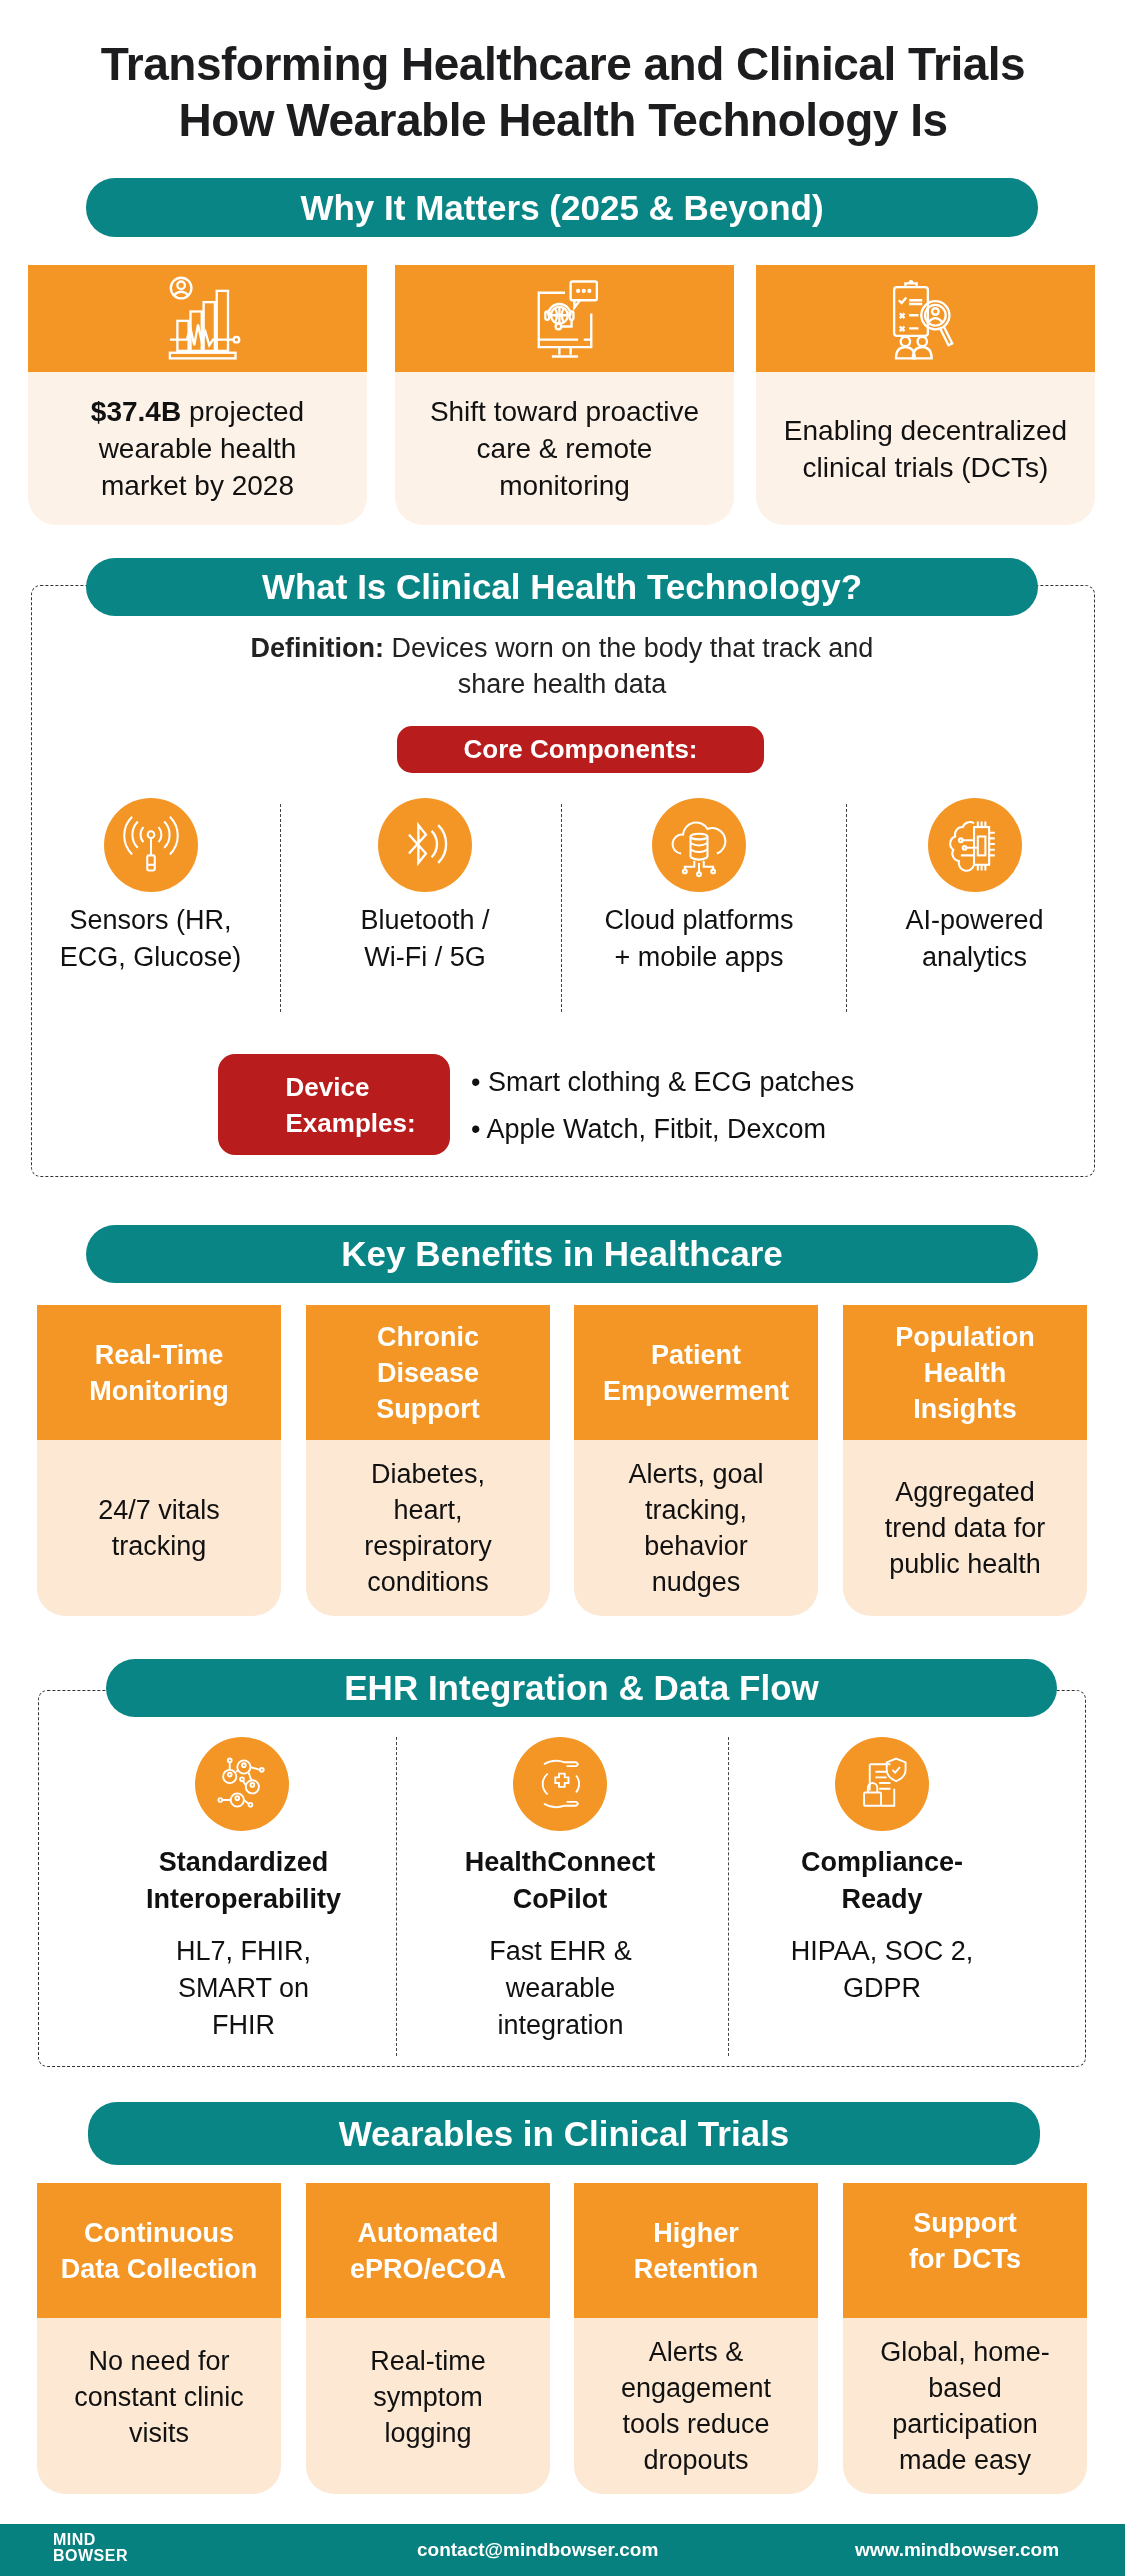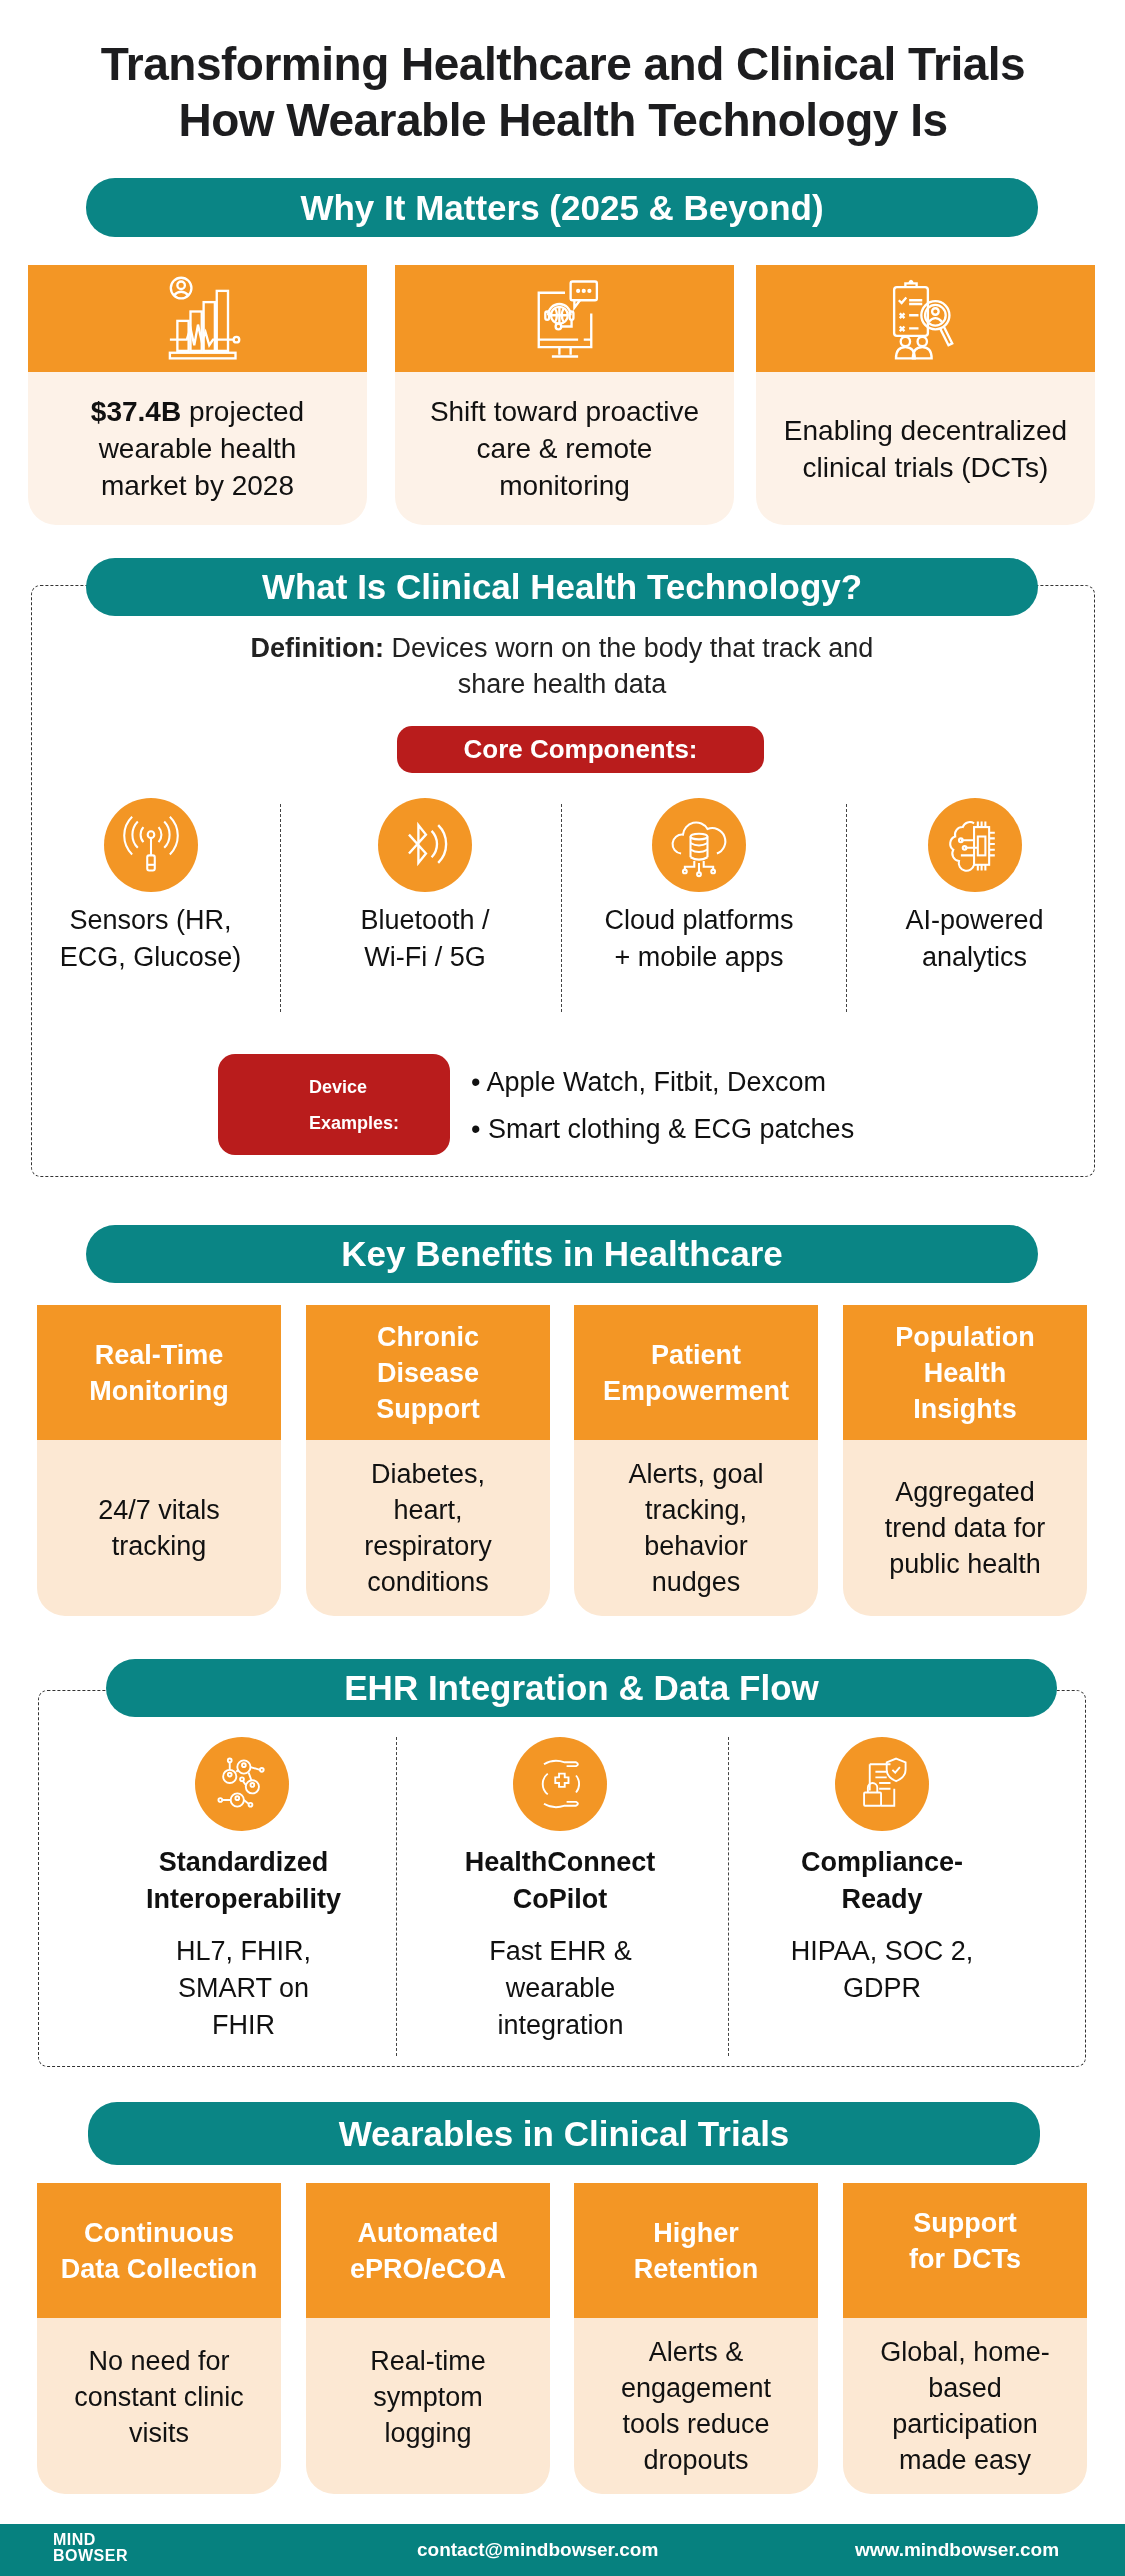--- a/index.html
+++ b/index.html
@@ -165,26 +165,26 @@
       <circle cx="20" cy="30" r="2"></circle>
       <circle cx="24" cy="38" r="2"></circle>
   </svg>
 </div>
 
 <div class="abs comp-label" style="left:57px; top:902px; width:187px;">Sensors (HR, ECG, Glucose)</div>
 <div class="abs comp-label" style="left:350px; top:902px; width:150px;">Bluetooth / Wi-Fi / 5G</div>
 <div class="abs comp-label" style="left:596px; top:902px; width:206px;">Cloud platforms + mobile apps</div>
 <div class="abs comp-label" style="left:876px; top:902px; width:197px;">AI-powered analytics</div>
 
-<div class="abs pill" style="left:218px; top:1054px; width:232px; height:101px; font-size:18px; line-height:36px; justify-content:flex-end; padding-left:44px; text-align:left;">
+<div class="abs pill" style="left:218px; top:1054px; width:232px; height:101px; font-size:26px; line-height:36px; justify-content:center; padding-left:44px; text-align:left;">
   <span style="width:141px;">Device Examples:</span>
 </div>
 <div class="abs" style="left:471px; top:1059px; font-size:27px; line-height:47px; color:#111;">
+  <div>• <span>Smart clothing &amp; ECG patches</span></div>
   <div>• <span>Apple Watch, Fitbit, Dexcom</span></div>
-  <div>• <span>Smart clothing &amp; ECG patches</span></div>
 </div>
 
 <div class="abs banner" style="left:86px; top:1225px; width:952px; height:58px;">
   <span>Key Benefits in Healthcare</span>
 </div>
 
 <div class="abs card ben" style="left:37px; top:1305px; width:244px; height:311px;">
   <div class="card-head" style="height:135px; padding:0 15px;">
       <span>Real-Time Monitoring</span>
     </div>

